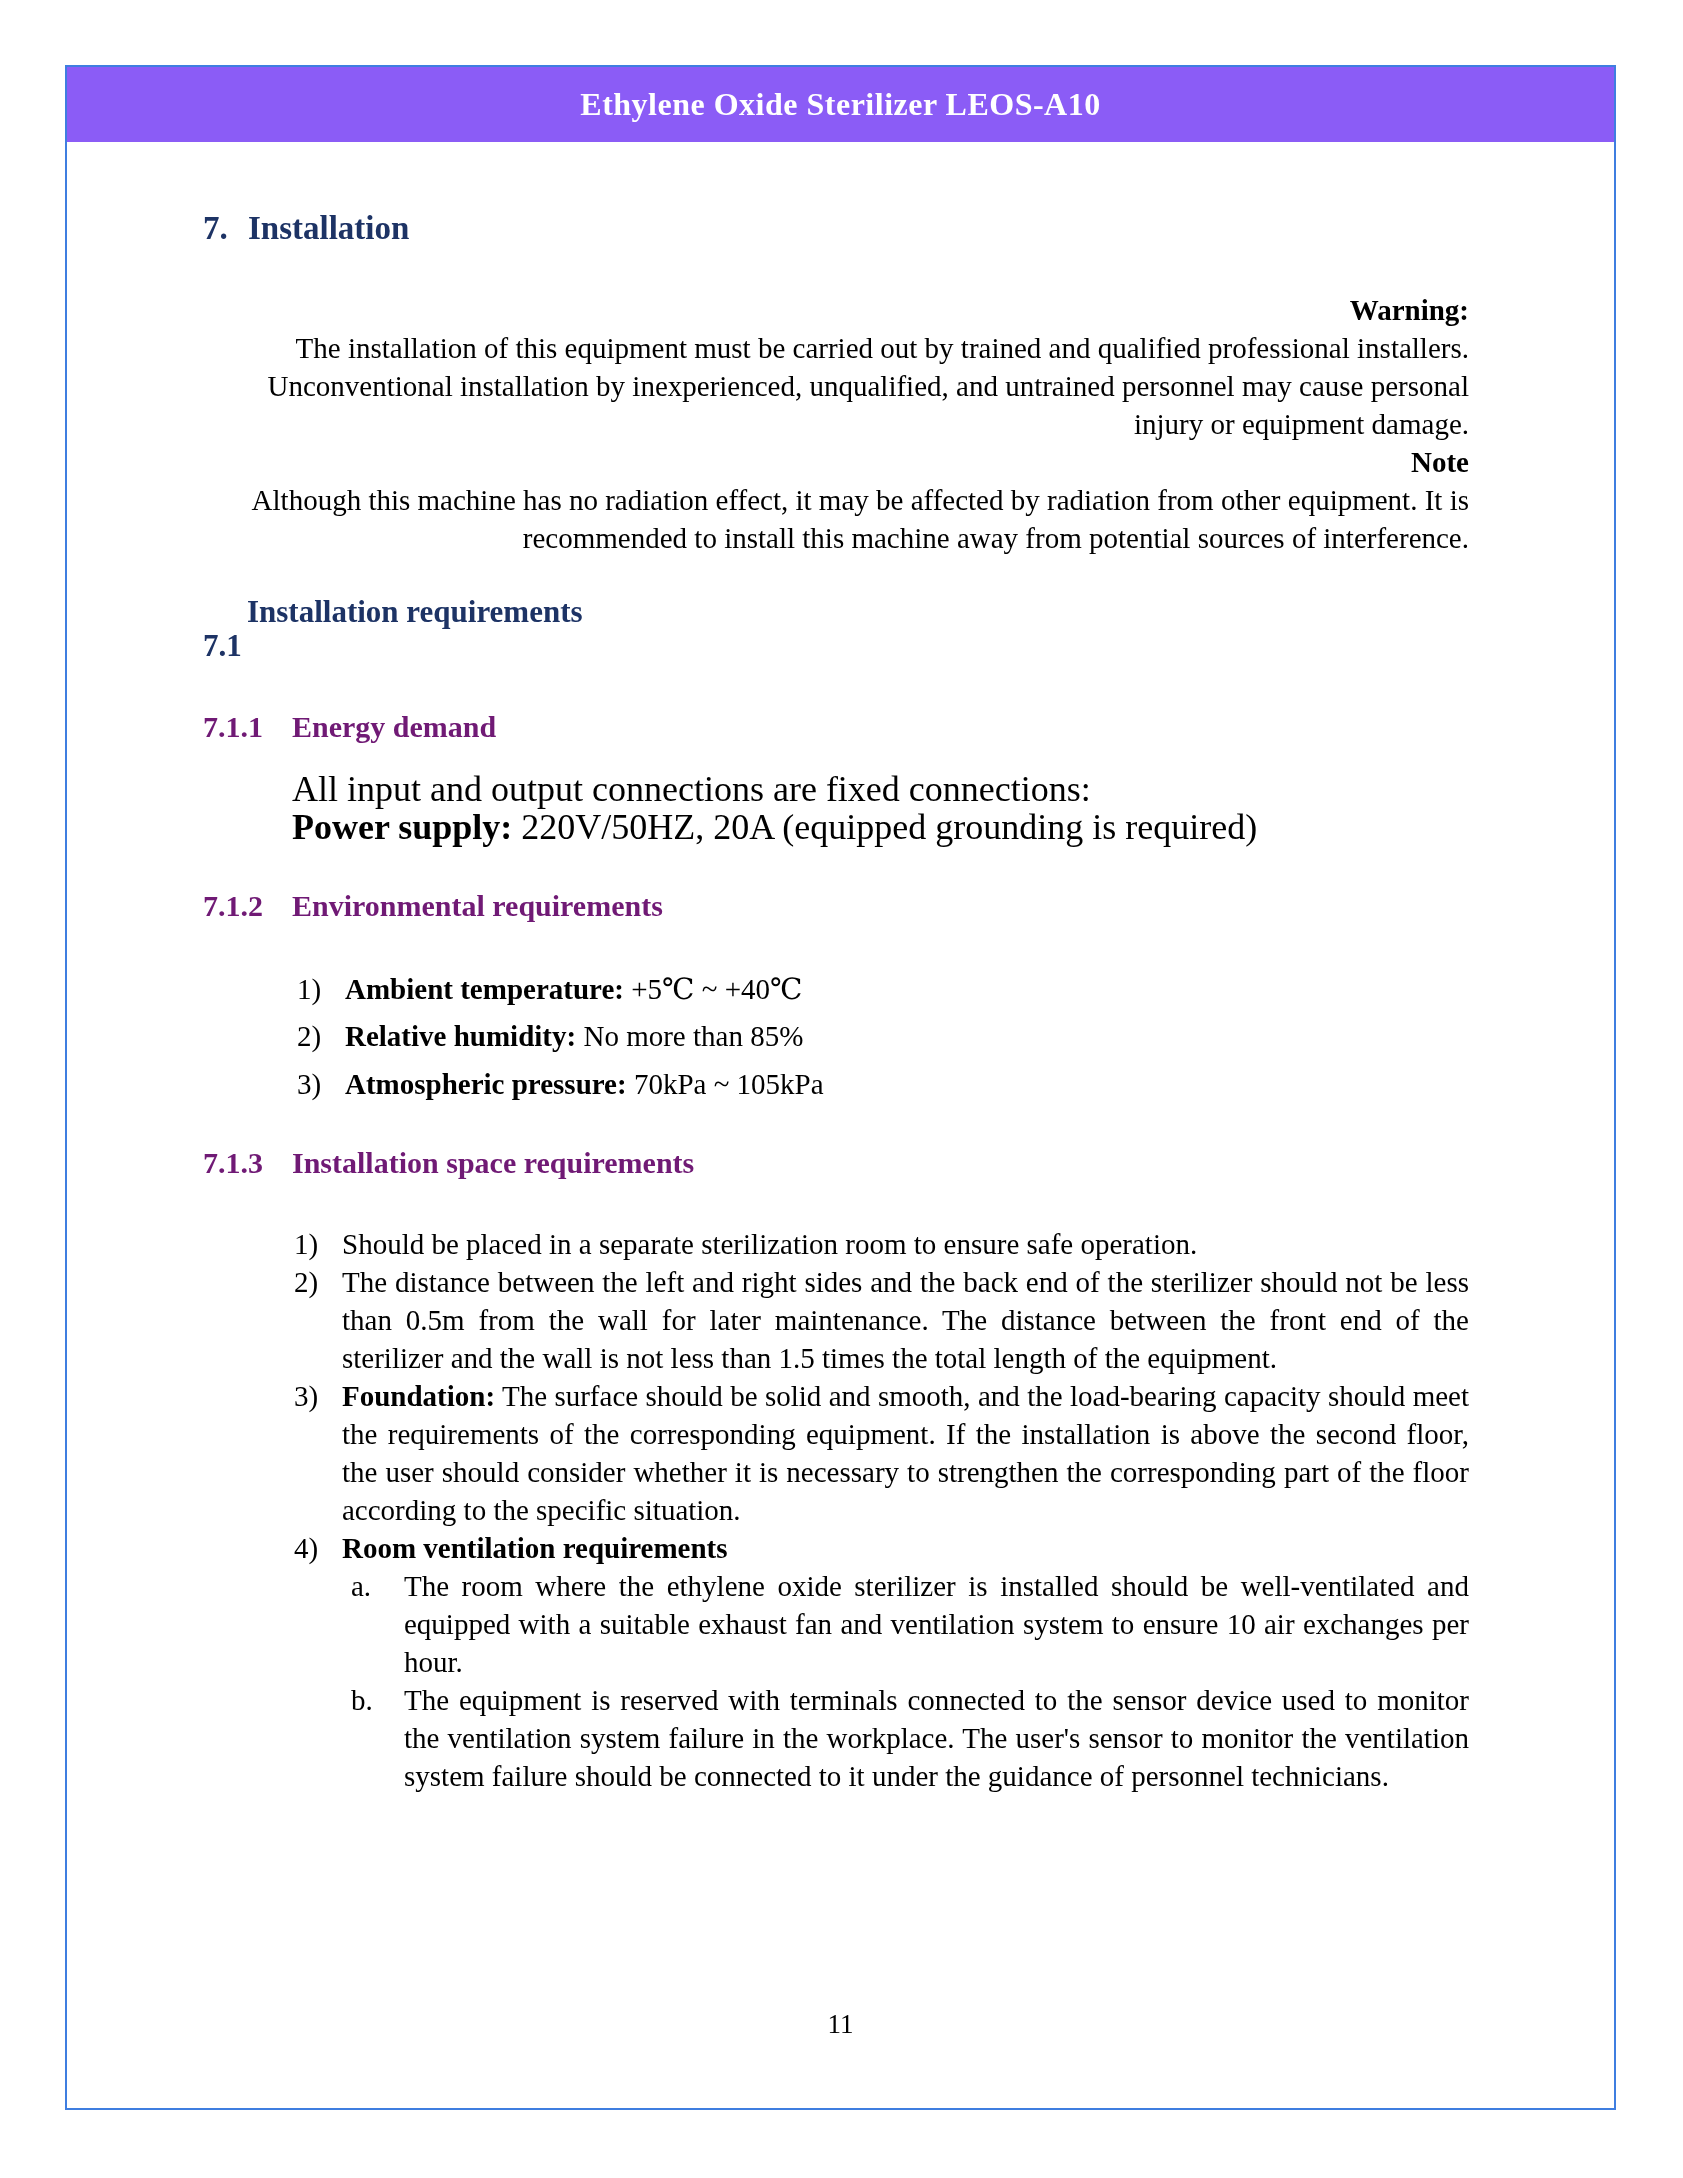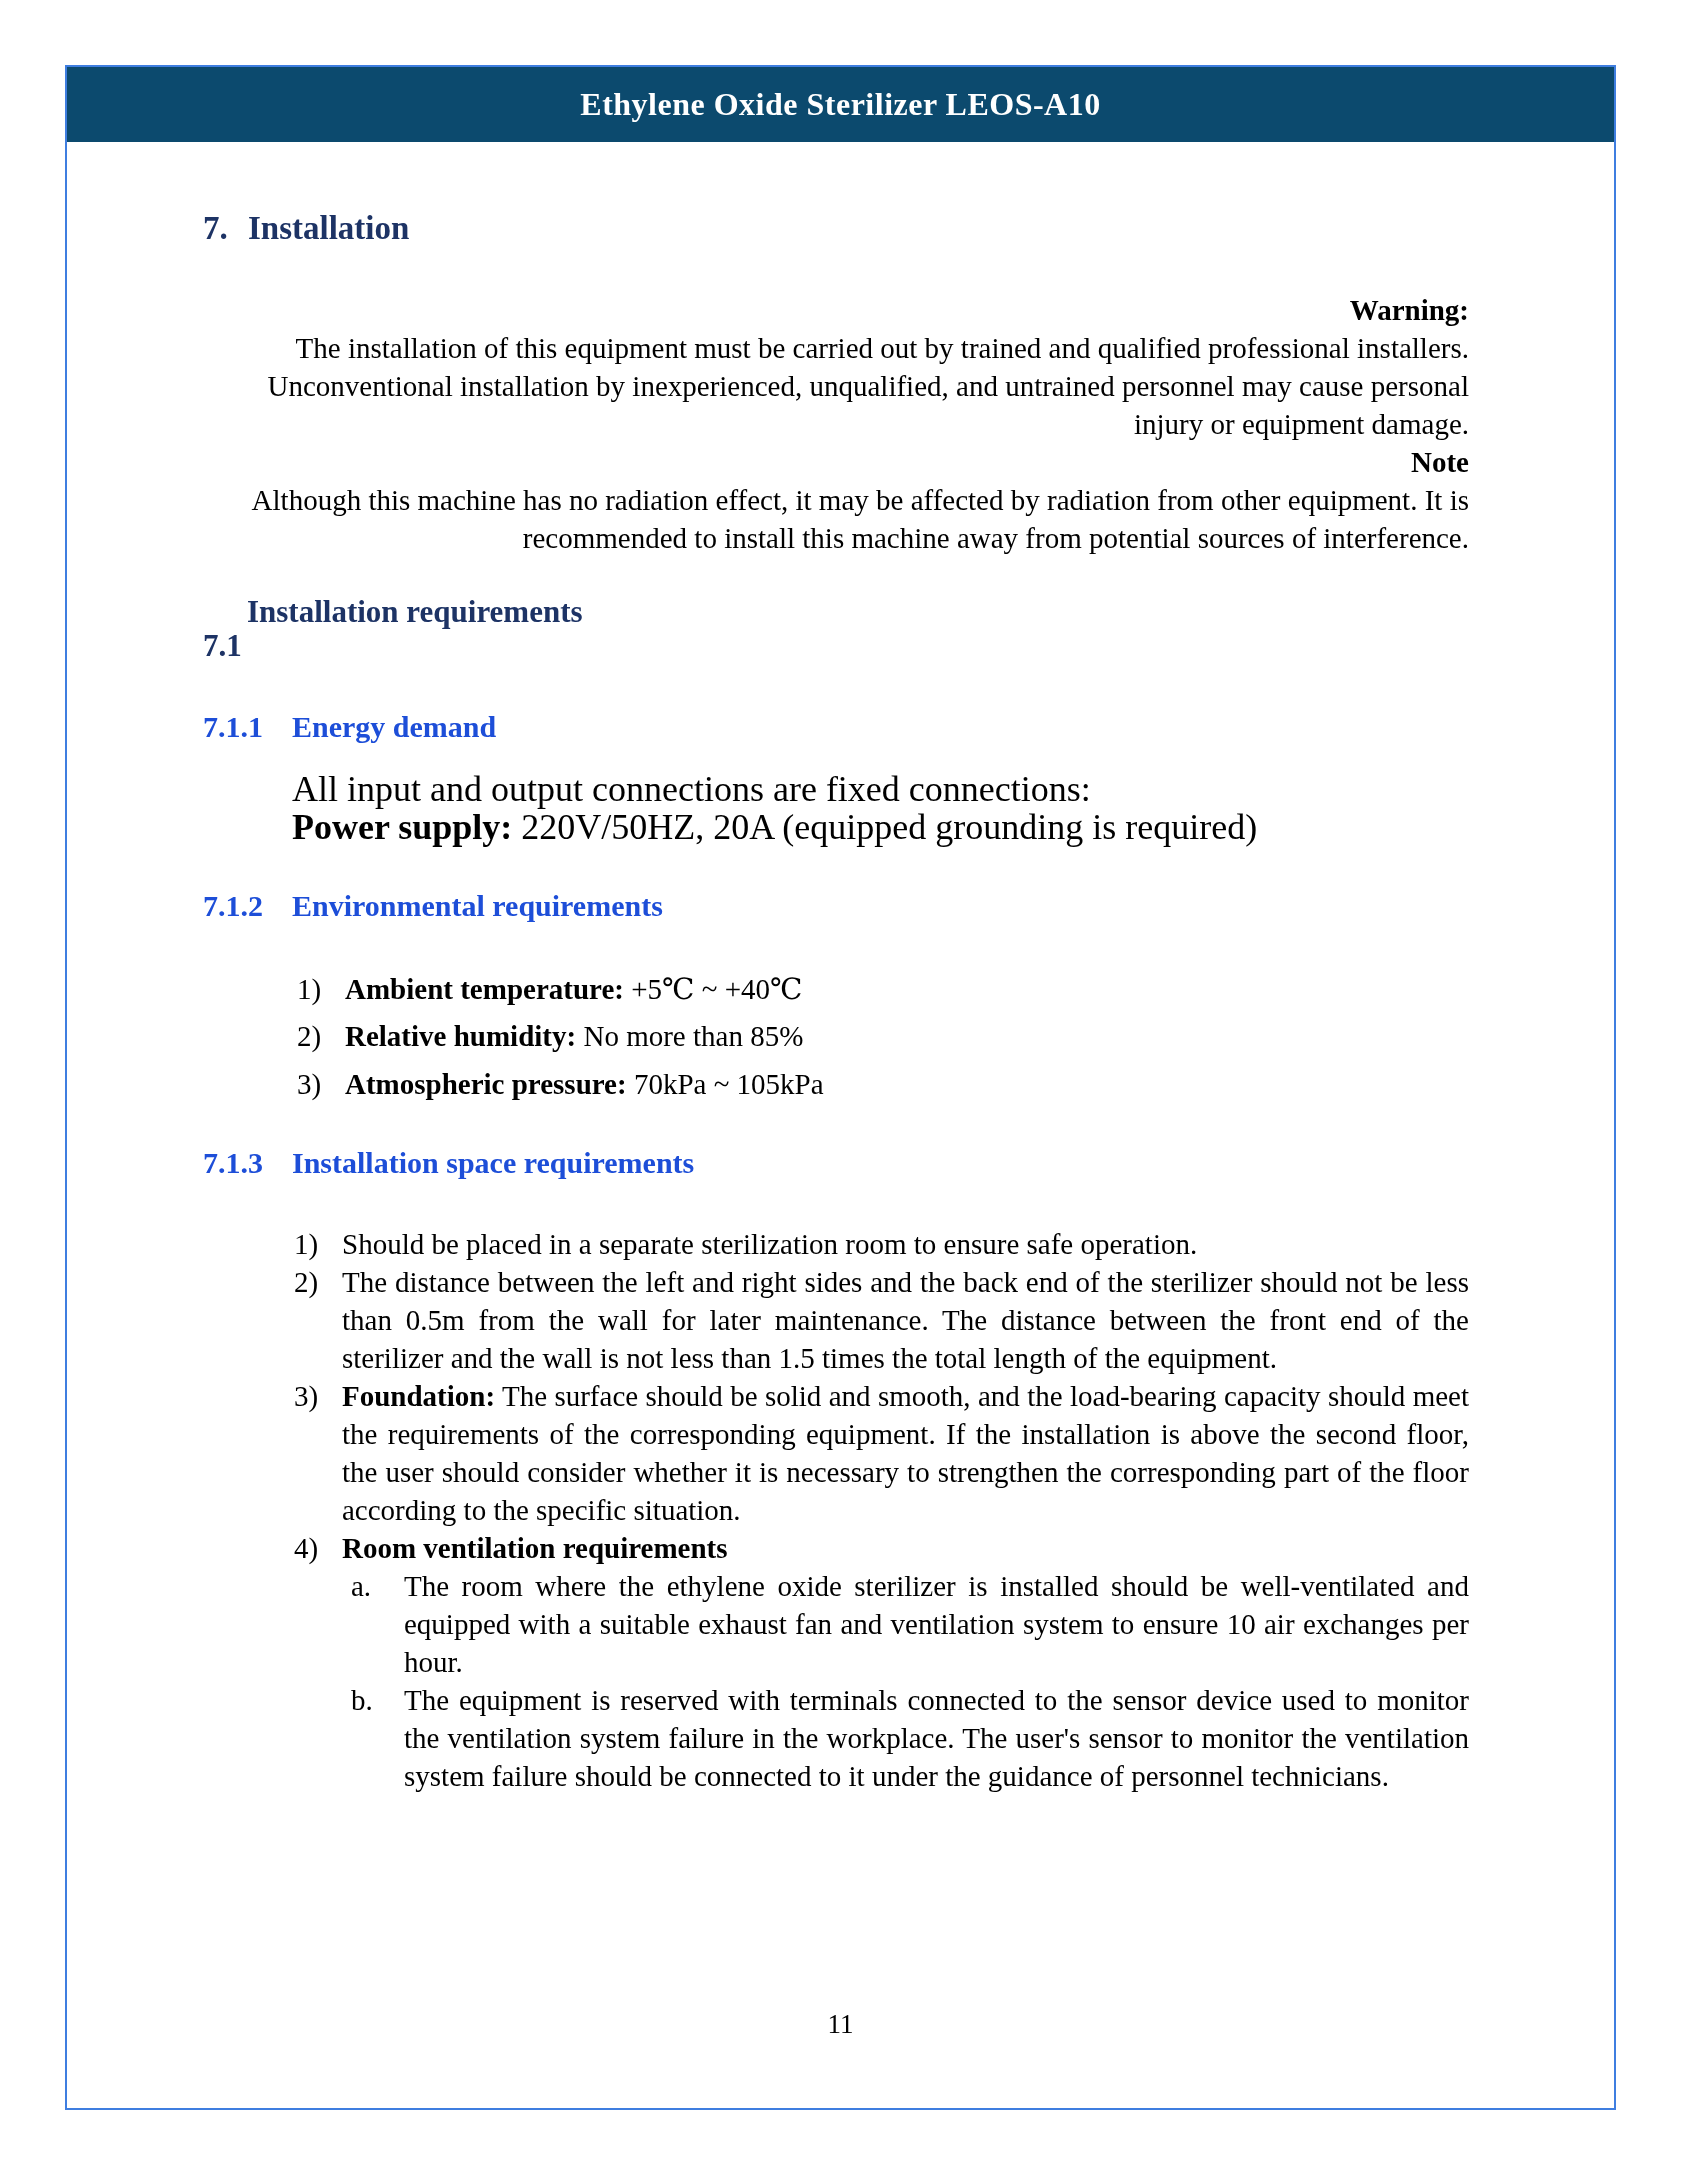--- a/index.html
+++ b/index.html
@@ -16,21 +16,21 @@
     left: 65px;
     top: 65px;
     width: 1551px;
     height: 2045px;
     border: 2px solid #3f7ee0;
     box-sizing: border-box;
     background: #ffffff;
   }
   .header-band {
     height: 75px;
-    background: #0c4a6e;
+    background: #8b5cf6;
     display: flex;
     align-items: center;
     justify-content: center;
   }
   .header-band .doc-title {
     color: #ffffff;
     font-size: 32px;
     font-weight: bold;
     letter-spacing: 0.5px;
   }
@@ -51,21 +51,21 @@
     margin-top: 34px;
     color: #1d3365;
     font-size: 31px;
     font-weight: bold;
     line-height: 42px;
     display: flex;
   }
   .h2 .num { width: 44px; flex: none; margin-top: 34px; }
   .h3 {
     margin-top: 40px;
-    color: #1d4ed8;
+    color: #701a75;
     font-size: 30px;
     font-weight: bold;
     line-height: 40px;
     display: flex;
   }
   .h3 .num { width: 89px; flex: none; }
   
   .tb {
     margin: 42px 0 0 43px;
     font-size: 29px;

